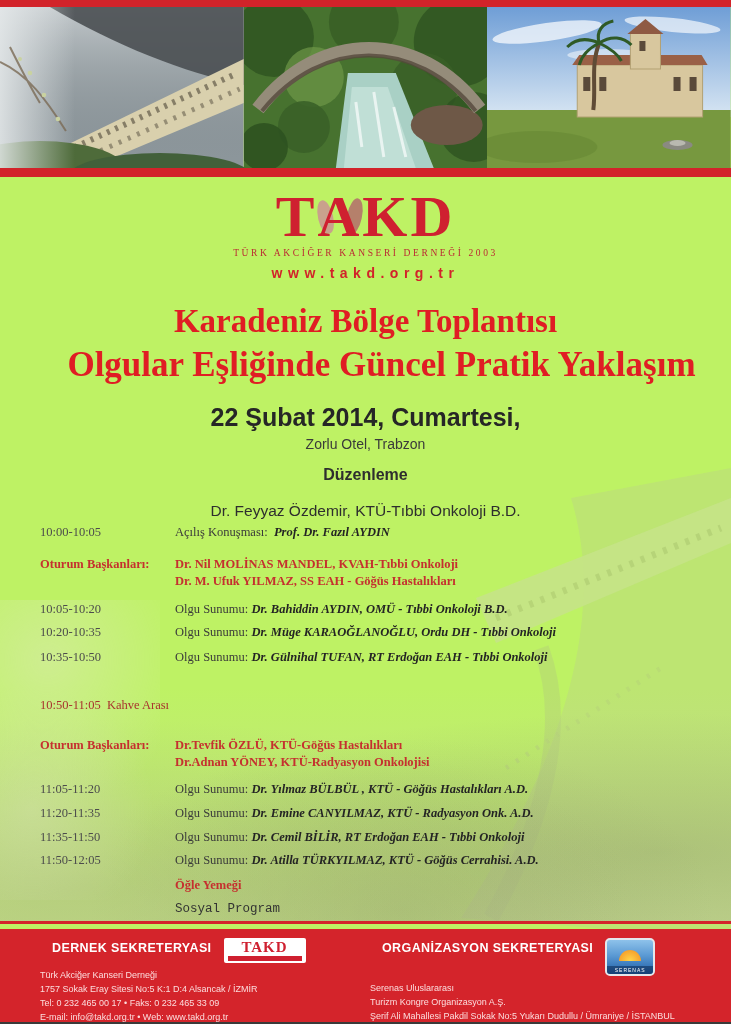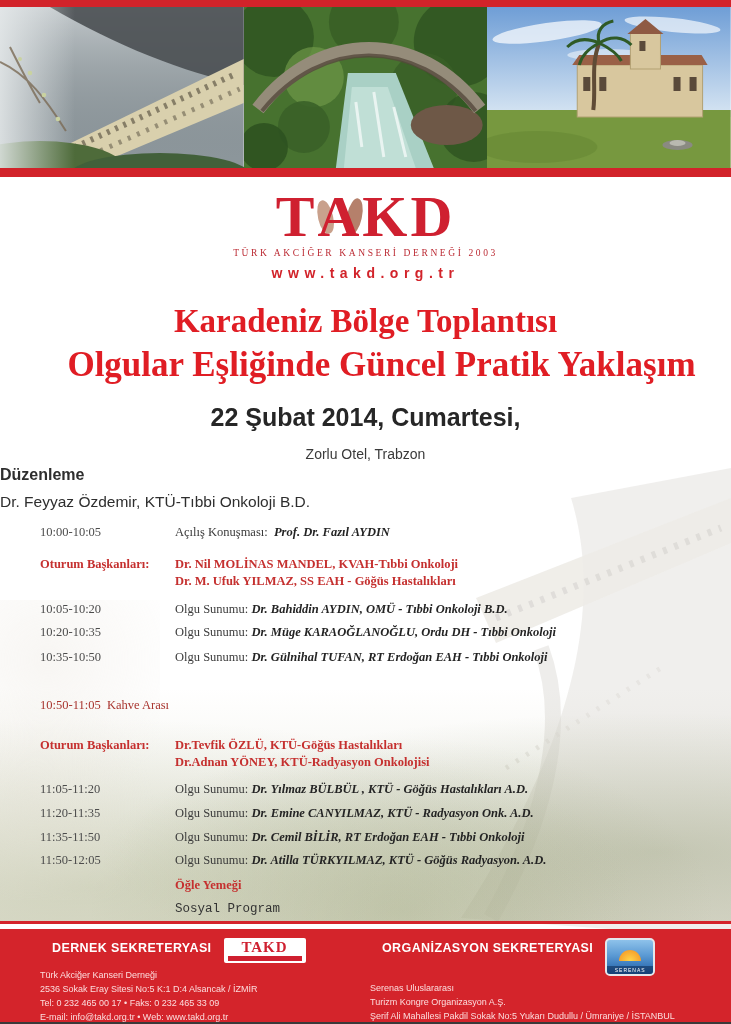--- a/index.html
+++ b/index.html
@@ -1,16 +1,16 @@
 <!DOCTYPE html>
 <html><head>
 <meta charset="utf-8">
 <style>
   html,body{margin:0;padding:0;background:#e9e9e9;}
-  .poster{position:relative;width:731px;height:1024px;background:#ffffff;overflow:hidden;
+  .poster{position:relative;width:731px;height:1024px;background:#bef264;overflow:hidden;
           font-family:"Liberation Sans",sans-serif;margin:0 auto;}
   
   .bar-top{position:absolute;top:0;left:0;right:0;height:7px;background:#d2232a;z-index:3;}
   .bar-mid{position:absolute;top:168px;left:0;right:0;height:9px;background:#d2232a;z-index:3;}
   .photos{position:absolute;top:7px;left:0;right:0;height:161px;display:flex;z-index:2;}
   .photo{flex:1;height:100%;}
   .photo svg{display:block;width:100%;height:100%;}
   
   .bg-right{position:absolute;top:468px;right:0;width:310px;height:470px;opacity:.38;z-index:0;}
   .bg-bottom{position:absolute;top:688px;left:0;right:0;height:234px;z-index:0;
@@ -39,24 +39,24 @@
             margin-top:0;}
   .takd-url{font-size:14px;font-weight:bold;letter-spacing:5.5px;color:#d2232a;margin-top:7px;}
   
   .title-block{position:absolute;top:301px;left:0;right:0;text-align:center;z-index:2;
                font-family:"Liberation Serif",serif;font-weight:bold;color:#e01d24;}
   .title-l1{font-size:33px;line-height:40px;}
   .title-l2{font-size:35px;line-height:42px;margin-top:3px;padding-left:32px;}
   
   .event-block{position:absolute;top:403px;left:0;right:0;text-align:center;z-index:2;color:#262626;}
   .ev-date{font-size:25px;font-weight:bold;line-height:28px;}
-  .ev-venue{font-size:14px;line-height:18px;margin-top:14px;color:#3a3a3a;}
-  .org-block{position:absolute;top:465px;left:0;right:0;z-index:2;color:#2e2e2e;}
+  .ev-venue{font-size:14px;line-height:18px;margin-top:4px;color:#3a3a3a;}
+  .org-block{position:absolute;top:465px;left:0;right:0;text-align:center;z-index:2;color:#2e2e2e;}
   .org-label{font-size:16px;font-weight:bold;line-height:20px;}
-  .org-name{font-size:15.5px;line-height:20px;margin-top:7px;}
+  .org-name{font-size:15.5px;line-height:20px;margin-top:16px;}
   
   .srow{position:absolute;left:40px;right:16px;display:flex;z-index:2;
         font-family:"Liberation Serif",serif;font-size:12.5px;line-height:16px;}
   .st{width:135px;flex:none;color:#4c4c4c;}
   .sd{flex:1;color:#3a3a3a;}
   .spk{font-weight:bold;font-style:italic;color:#242424;}
   .chair-label{color:#c5302f;font-weight:bold;}
   .chairs .cline{display:block;color:#c5302f;font-weight:bold;line-height:17px;}
   .break-text{color:#a8342e;}
   .indent{left:175px;}
@@ -251,21 +251,21 @@
   <div class="srow" style="top:805px">
     <span class="st">11:20-11:35</span>
     <span class="sd"><span>Olgu Sunumu:</span> <span class="spk">Dr. Emine CANYILMAZ, KTÜ -  Radyasyon Onk.  A.D.</span></span>
   </div>
   <div class="srow" style="top:829px">
     <span class="st">11:35-11:50</span>
     <span class="sd"><span>Olgu Sunumu:</span> <span class="spk">Dr. Cemil BİLİR, RT Erdoğan  EAH - Tıbbi Onkoloji</span></span>
   </div>
   <div class="srow" style="top:852px">
     <span class="st">11:50-12:05</span>
-    <span class="sd"><span>Olgu Sunumu:</span> <span class="spk">Dr. Atilla TÜRKYILMAZ,  KTÜ - Göğüs Radyasyon.  A.D.</span></span>
+    <span class="sd"><span>Olgu Sunumu:</span> <span class="spk">Dr. Atilla TÜRKYILMAZ,  KTÜ - Göğüs Cerrahisi.  A.D.</span></span>
   </div>
 
   <div class="srow indent" style="top:877px">
     <span class="lunch">Öğle Yemeği</span>
   </div>
   <div class="srow indent" style="top:901px">
     <span class="social">Sosyal Program</span>
   </div>
 
   <div class="footer-line"></div>
@@ -273,21 +273,21 @@
     <div class="fcol left">
       <div class="fhead-row">
         <div class="fhead">DERNEK SEKRETERYASI</div>
         <div class="takd-mini">
           <span class="mini-word">TAKD</span>
           <i class="strip"></i>
         </div>
       </div>
       <div class="flines">
         <div>Türk Akciğer Kanseri Derneği</div>
-        <div>2536 Sokak Eray Sitesi No:5 K:1 D:4 Alsancak / İZMİR</div>
+        <div>1757 Sokak Eray Sitesi No:5 K:1 D:4 Alsancak / İZMİR</div>
         <div>Tel: 0 232 465 00 17 • Faks: 0 232 465 33 09</div>
         <div>E-mail: info@takd.org.tr • Web: www.takd.org.tr</div>
       </div>
     </div>
     <div class="fcol right">
       <div class="fhead-row">
         <div class="fhead">ORGANİZASYON SEKRETERYASI</div>
         <div class="serenas">
           <i class="sun"></i>
           <span class="sname">SERENAS</span>

